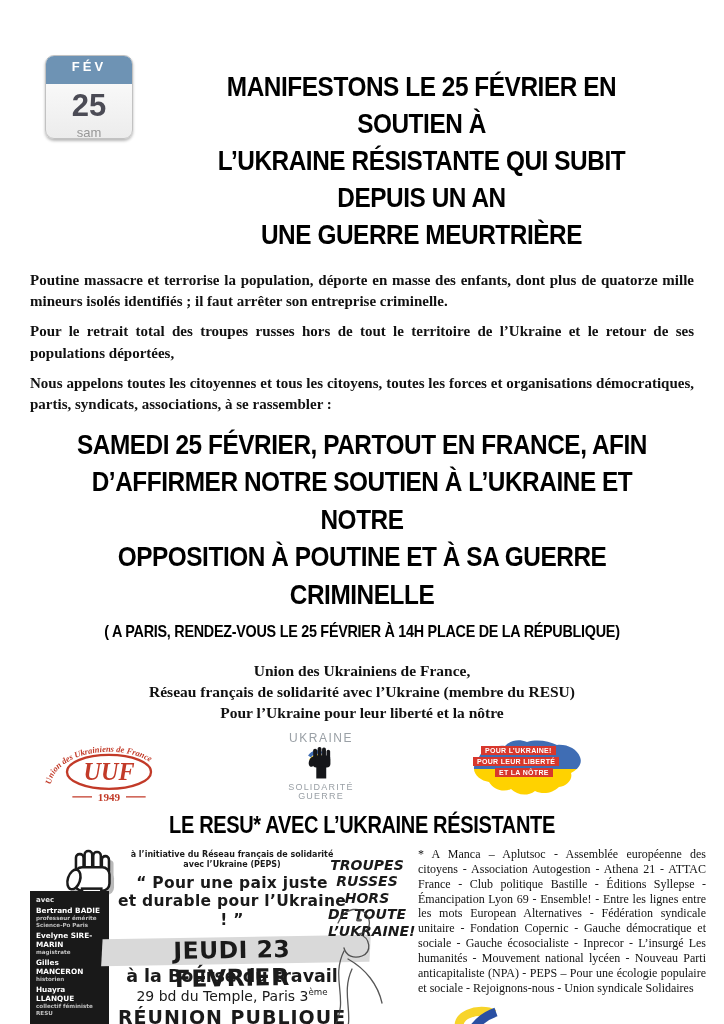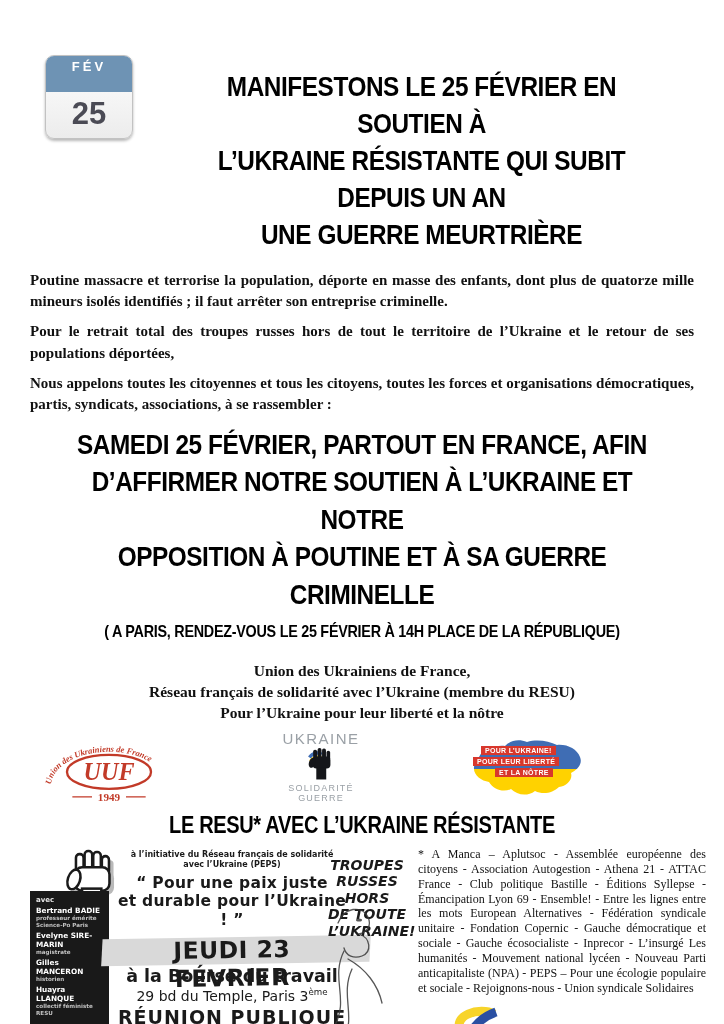--- a/index.html
+++ b/index.html
@@ -5,21 +5,21 @@
   html,body{margin:0;padding:0;background:#888;}
   .page{position:relative;width:724px;height:1024px;background:#ffffff;margin:0 auto;
         overflow:hidden;font-family:"Liberation Serif",serif;color:#111;}
 
   
   .top-row{display:flex;padding:55px 18px 0 45px;}
   .calendar{flex:none;width:86px;height:82px;border:1px solid #c2c2c2;border-radius:9px;
             background:linear-gradient(#ffffff,#ececec);box-shadow:0 2px 3px rgba(0,0,0,.28);
             overflow:hidden;text-align:center;}
   .cal-month{background:#6e93b4;color:#fff;font-family:"Liberation Sans",sans-serif;
-             font-weight:700;font-size:13px;letter-spacing:3px;padding:3px 0 18px;}
+             font-weight:700;font-size:13px;letter-spacing:3px;padding:3px 0 10px;}
   .cal-day{font-family:"Liberation Sans",sans-serif;font-weight:700;font-size:31px;
            color:#4b4b55;line-height:1.1;margin-top:5px;}
   .cal-weekday{font-family:"Liberation Sans",sans-serif;font-size:13px;color:#979797;margin-top:2px;}
 
   .cond{transform:scaleX(.87);transform-origin:50% 50%;}
   .headline1{flex:1;margin:14px 0 0 4px;text-align:center;
              font-family:"Liberation Sans",sans-serif;font-weight:800;font-size:28px;
              line-height:1.32;letter-spacing:-.5px;color:#000;}
   .headline1 span{display:block;}
 
@@ -35,21 +35,21 @@
   .paris{margin-top:9px;text-align:center;font-family:"Liberation Sans",sans-serif;
          font-weight:800;font-size:16.5px;letter-spacing:-.3px;color:#000;}
 
   .signatories{margin-top:20px;text-align:center;font-size:15.5px;font-weight:700;line-height:1.35;}
 
   
   .logo-row{display:flex;align-items:center;height:74px;margin-top:6px;}
   .uuf{width:152px;margin-left:33px;}
   .usf{width:104px;margin-left:84px;text-align:center;font-family:"Liberation Sans",sans-serif;
        color:#9aa0a6;line-height:1.05;}
-  .usf-country{font-size:15px;letter-spacing:1.5px;text-align:center;}
+  .usf-country{font-size:12px;letter-spacing:1.5px;text-align:center;}
   .usf-word{font-size:9px;letter-spacing:1.2px;}
   .pli{position:relative;width:122px;height:72px;margin-left:92px;}
   .pli svg{position:absolute;inset:0;}
   .band{position:absolute;background:#d8372c;color:#fff;font-family:"Liberation Sans",sans-serif;
         font-weight:800;font-size:7px;letter-spacing:.3px;padding:1px 4px;white-space:nowrap;}
   .band.b1{top:15px;left:16px;}
   .band.b2{top:26px;left:8px;}
   .band.b3{top:37px;left:30px;}
 
   .resu{margin:8px 0 0;text-align:center;font-family:"Liberation Sans",sans-serif;

